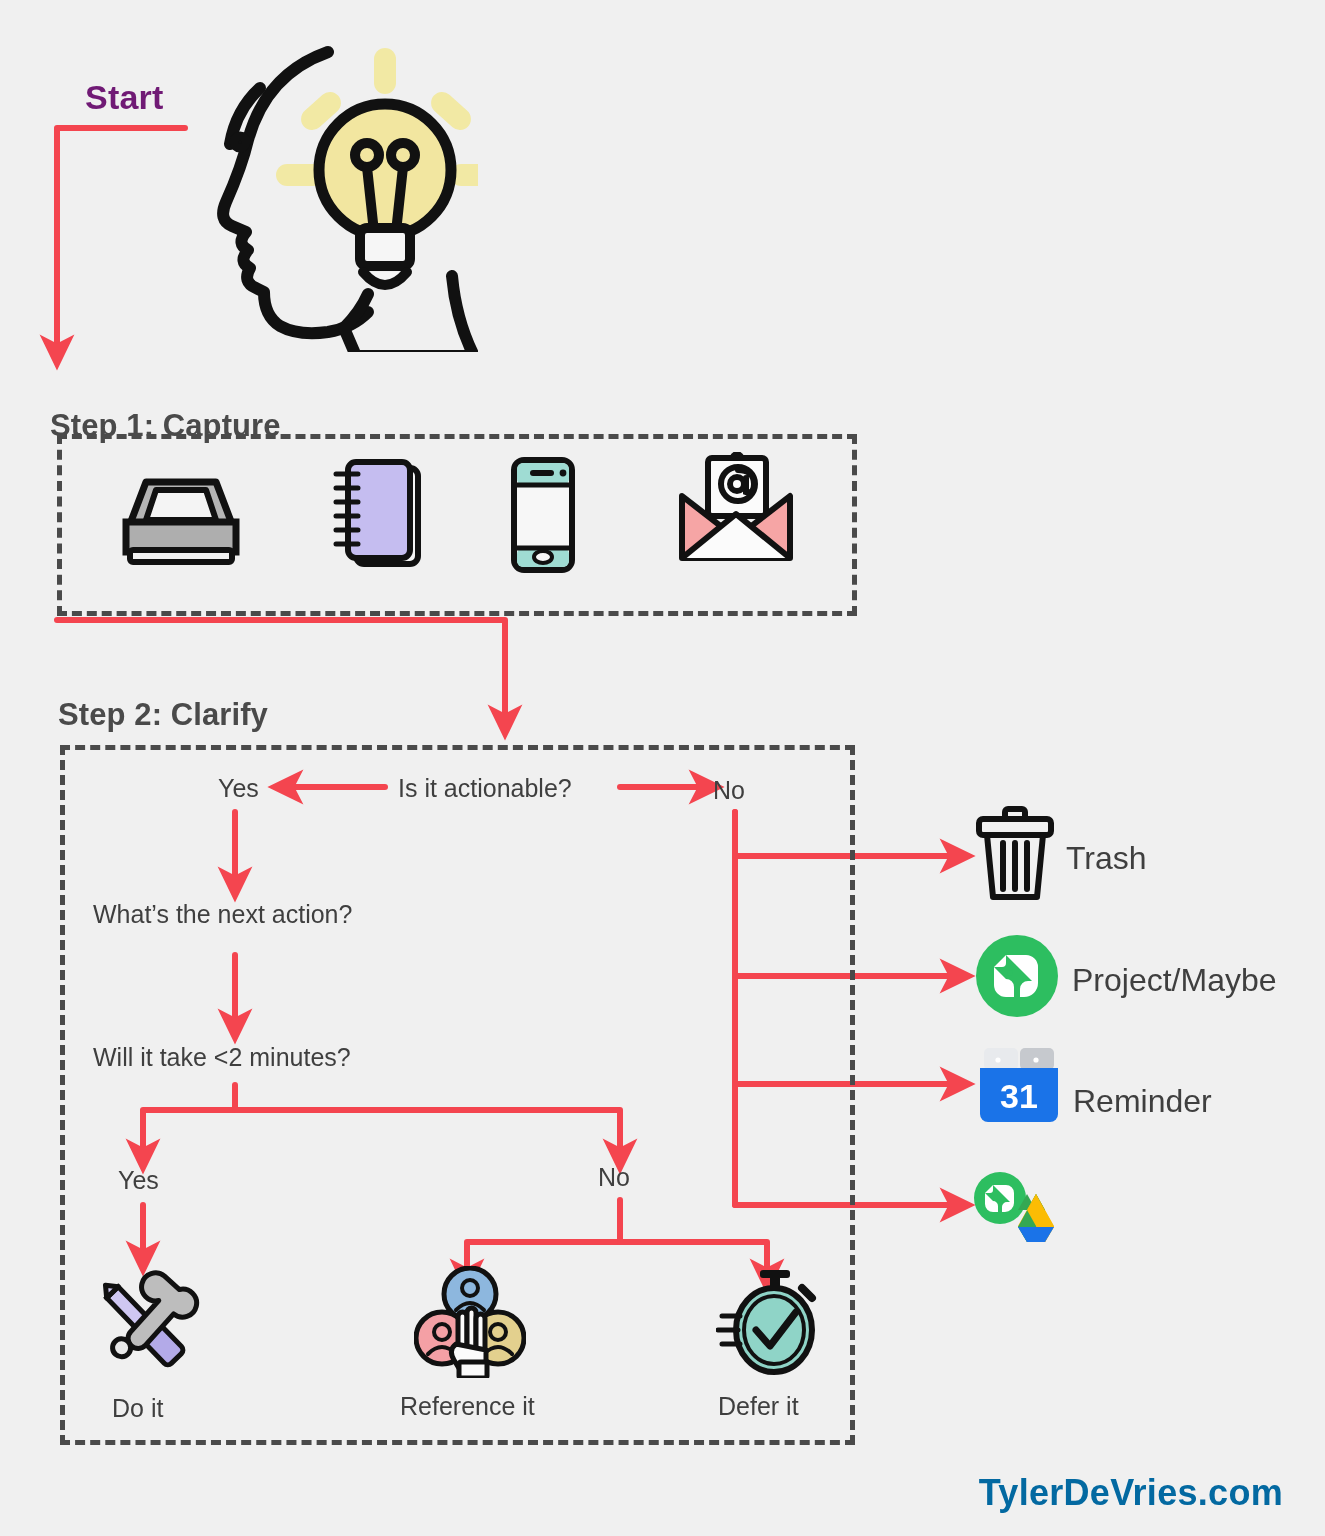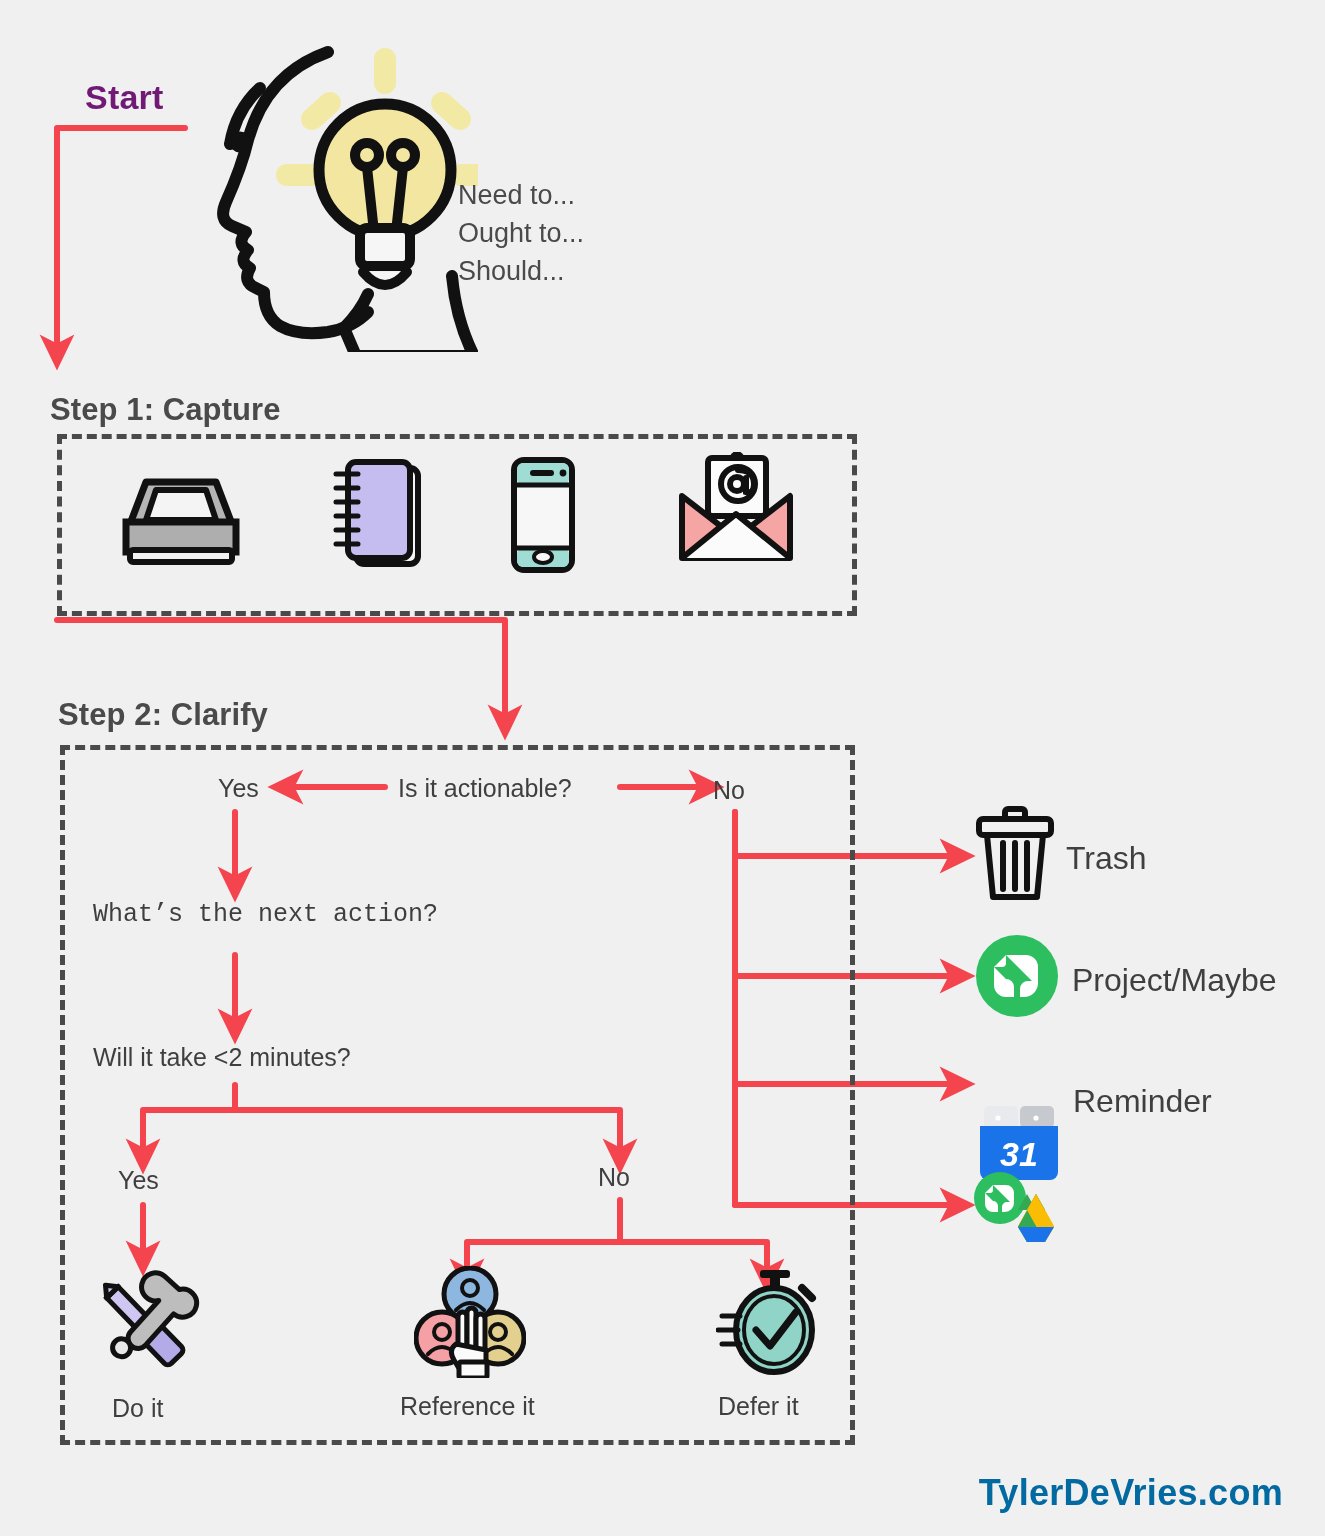--- a/index.html
+++ b/index.html
@@ -24,21 +24,21 @@
     letter-spacing:.2px;
   }
   .brain-text{
     left:458px;top:176px;
     font-size:27px;line-height:38px;color:#4a4a4a;
   }
   .step-head{
     font-size:31px;font-weight:bold;color:#4a4a4a;
     letter-spacing:.1px;
   }
-  #step1-head{left:50px;top:392px;}
+  #step1-head{left:50px;top:408px;}
   #step2-head{left:58px;top:697px;}
 
   .dashbox{
     border:5px dashed #4a4a4a;
     box-sizing:border-box;
   }
   #capture-box{left:57px;top:434px;width:800px;height:182px;}
   #clarify-box{left:60px;top:745px;width:795px;height:700px;}
 
   .q-text{font-size:25px;color:#3f3f3f;white-space:nowrap;text-align:right;}
@@ -121,25 +121,20 @@
         <path d="M150,30 q-62,22 -80,88 q-6,26 -22,62 q-8,18 6,24 l14,6
                  q-10,12 2,18 q-10,12 2,18 q-8,14 6,20 l8,4 q0,24 16,34 q18,10 48,6
                  q24,-4 40,-20"></path>
         <path d="M52,122 q6,-34 30,-56"></path>
         <path d="M190,272 q-8,18 -24,34 l12,28 h118 q-18,-36 -22,-80"></path>
         <circle cx="62" cy="120" r="4.5" fill="#111"></circle>
       </g>
     </svg>
   </div>
 
-  <div class="abs brain-text">
-    <div>Need to...</div>
-    <div>Ought to...</div>
-    <div>Should...</div>
-  </div>
 
   <div class="abs step-head" id="step1-head">Step 1: Capture</div>
   <div class="abs dashbox" id="capture-box"></div>
 
   <div class="abs" style="left:112px;top:466px;width:138px;height:106px;">
     <svg viewBox="0 0 138 106" width="138" height="106">
       <path d="M18,58 L34,16 h70 l16,42 z" fill="#b5b5b5" stroke="#111" stroke-width="7" stroke-linejoin="round"></path>
       <path d="M34,54 L44,24 h50 l10,30 z" fill="#f4f4f4" stroke="#111" stroke-width="6" stroke-linejoin="round"></path>
       <rect x="14" y="56" width="110" height="30" fill="#aeaeae" stroke="#111" stroke-width="7"></rect>
       <rect x="18" y="84" width="102" height="12" rx="3" fill="#f2f2f2" stroke="#111" stroke-width="6"></rect>
@@ -182,21 +177,21 @@
     </svg>
   </div>
 
   <div class="abs step-head" id="step2-head">Step 2: Clarify</div>
   <div class="abs dashbox" id="clarify-box"></div>
 
   <div class="abs yn-text" style="left:218px;top:774px;">Yes</div>
   <div class="abs q-text" style="left:398px;top:774px;">Is it actionable?</div>
   <div class="abs yn-text" style="left:713px;top:776px;">No</div>
 
-  <div class="abs q-text" style="left:93px;top:900px;font-family:Liberation Mono, monospace;">What’s the next action?</div>
+  <div class="abs q-text" style="left:93px;top:900px;">What’s the next action?</div>
   <div class="abs q-text" style="left:93px;top:1043px;">Will it take &lt;2 minutes?</div>
 
   <div class="abs yn-text" style="left:118px;top:1166px;">Yes</div>
   <div class="abs yn-text" style="left:598px;top:1163px;">No</div>
 
   <div class="abs" style="left:85px;top:1268px;width:116px;height:112px;">
     <svg viewBox="0 0 116 112" width="116" height="112">
       <g transform="rotate(-44 58 56)">
         <rect x="50" y="12" width="16" height="58" fill="#cfc7f2" stroke="#111" stroke-width="5"></rect>
         <path d="M50,12 L58,2 L66,12 z" fill="#cfc7f2" stroke="#111" stroke-width="5" stroke-linejoin="round"></path>
@@ -269,21 +264,21 @@
     <svg viewBox="0 0 82 82" width="82" height="82">
       <circle cx="41" cy="41" r="41" fill="#2dbe60"></circle>
       <path d="M30,20 h20 a12,12 0 0,1 12,12 v16 a14,14 0 0,1 -14,14
                h-4 v-8 a8,8 0 0,1 8,-8 h4 M30,20 l-12,12 h8 a4,4 0 0,0 4,-4 z
                M18,32 v18 a12,12 0 0,0 12,12 h8 v-10 a8,8 0 0,0 -8,-8" fill="#ffffff" stroke="none"></path>
       <circle cx="34" cy="38" r="3" fill="#2dbe60"></circle>
     </svg>
   </div>
   <div class="abs out-label" style="left:1072px;top:962px;">Project/Maybe</div>
 
-  <div class="abs" style="left:976px;top:1104px;width:86px;height:80px;font-style:italic;">
+  <div class="abs" style="left:976px;top:1046px;width:86px;height:80px;">
     <svg viewBox="0 0 86 80" width="86" height="80">
       <rect x="8" y="2" width="34" height="22" rx="5" fill="#e8eaed"></rect>
       <rect x="44" y="2" width="34" height="22" rx="5" fill="#c6c9ce"></rect>
       <circle cx="22" cy="14" r="2.6" fill="#ffffff"></circle>
       <circle cx="60" cy="14" r="2.6" fill="#ffffff"></circle>
       <path d="M4,22 h78 v46 a8,8 0 0,1 -8,8 h-62 a8,8 0 0,1 -8,-8 z" fill="#1a73e8"></path>
       <text x="43" y="62" font-family="Liberation Sans, sans-serif" font-size="34" font-weight="bold" fill="#ffffff" text-anchor="middle">31</text>
     </svg>
   </div>
   <div class="abs out-label" style="left:1073px;top:1083px;">Reminder</div>

